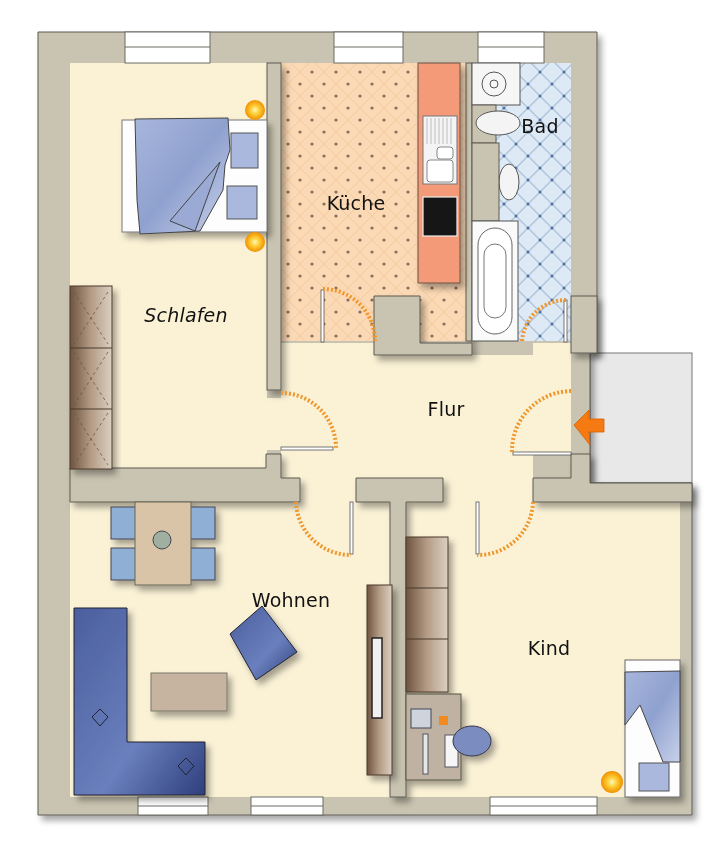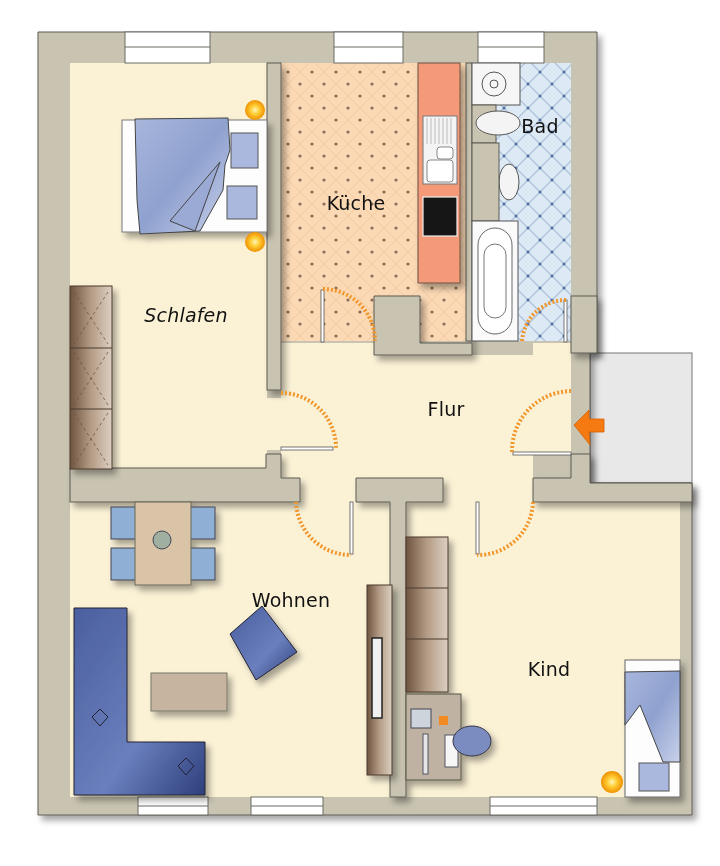--- a/index.html
+++ b/index.html
@@ -229,13 +229,13 @@
   </g>
 
   <path d="M574 425 L589 410 L589 419 L604 419 L604 432 L589 432 L590 445 Z" fill="#f57a12" stroke="#d56000" stroke-width="0.8"></path>
 </svg>
 
 <div class="room-label" style="left:186px; top:315px;font-style:italic;">Schlafen</div>
 <div class="room-label" style="left:356px; top:203px;">Küche</div>
 <div class="room-label" style="left:540px; top:126px;">Bad</div>
 <div class="room-label" style="left:430px; top:409px;margin-left:16px;">Flur</div>
 <div class="room-label" style="left:291px; top:600px;">Wohnen</div>
-<div class="room-label" style="left:549px; top:648px;margin-top:21px;">Kind</div>
+<div class="room-label" style="left:549px; top:648px;">Kind</div>
 
 </body></html>

